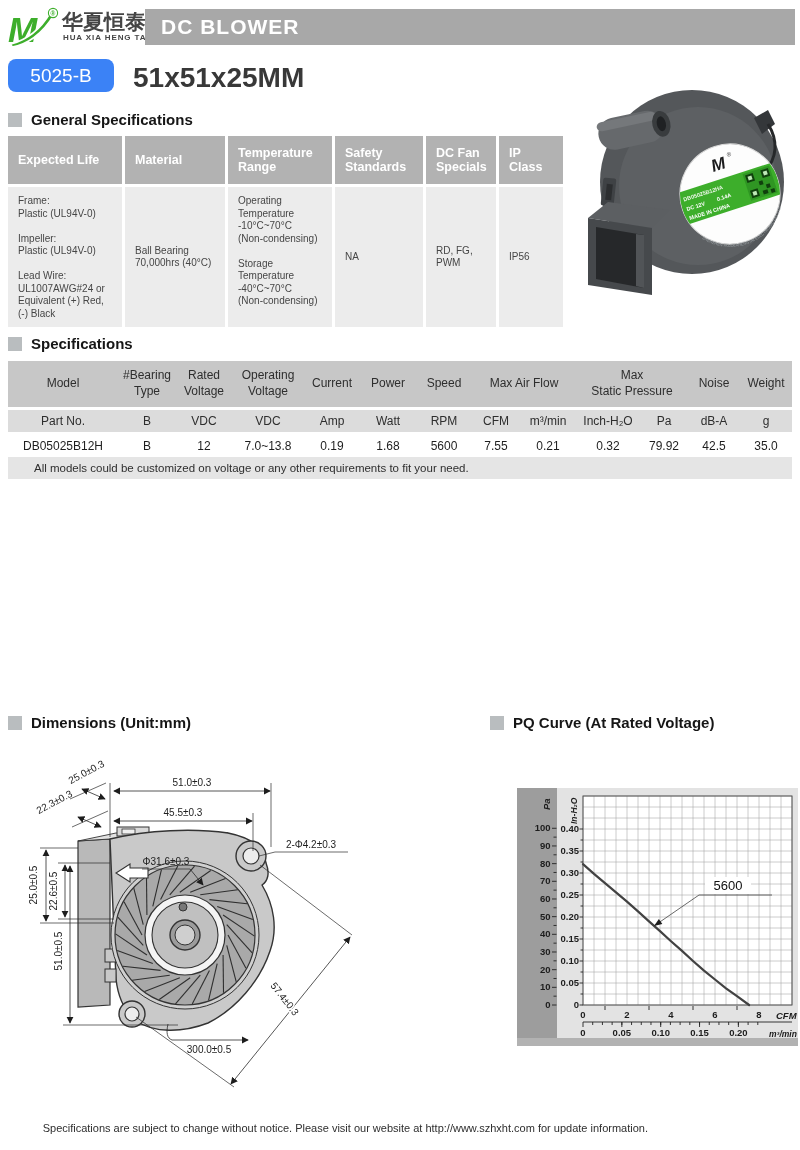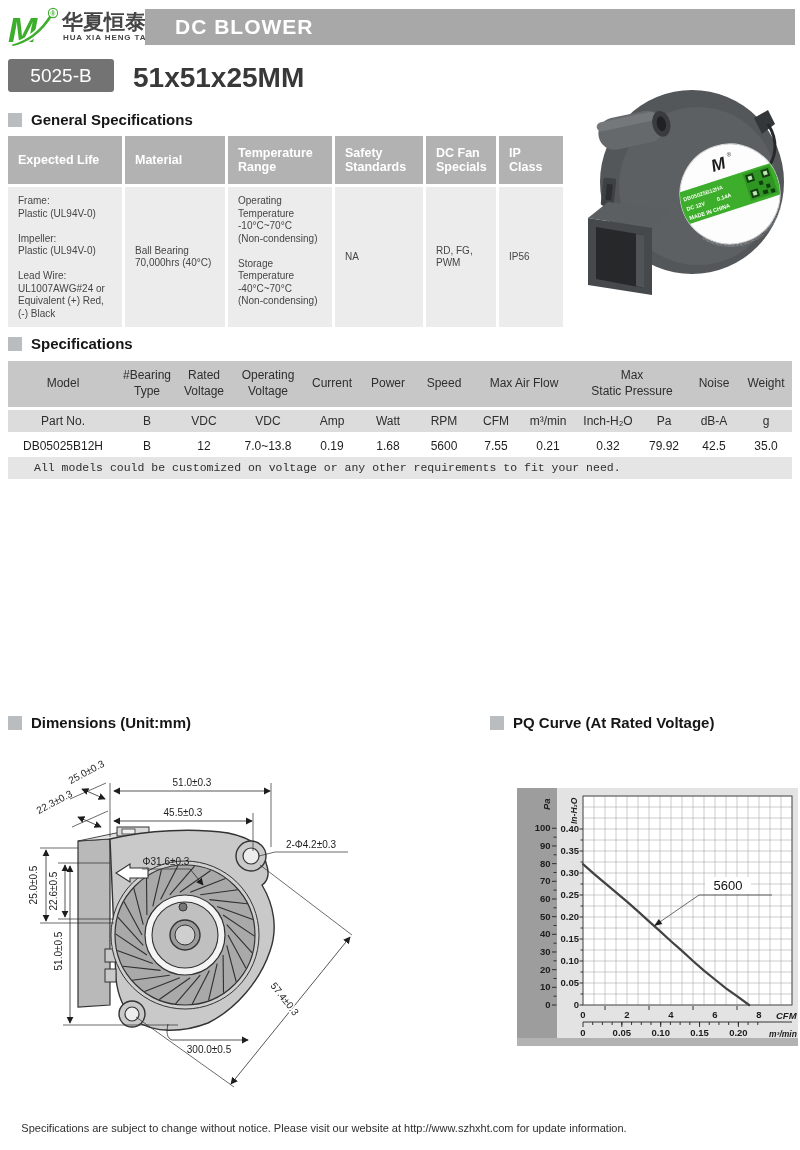--- a/index.html
+++ b/index.html
@@ -2,49 +2,49 @@
 <html><head>
 <meta charset="utf-8">
 <style>
   html,body{margin:0;padding:0;background:#fff;}
   body{width:800px;height:1150px;font-family:"Liberation Sans",sans-serif;color:#333;}
   .page{position:relative;width:800px;height:1150px;overflow:hidden;background:#fff;}
   .abs{position:absolute;}
 
   
   .titlebar{position:absolute;left:145px;top:9px;width:650px;height:36px;background:#a8a8a8;}
-  .titlebar span{display:block;padding-left:30px;line-height:36px;color:#fff;font-size:21px;font-weight:bold;letter-spacing:1px;}
+  .titlebar span{display:block;padding-left:16px;line-height:36px;color:#fff;font-size:21px;font-weight:bold;letter-spacing:1px;}
   .brand-cn{position:absolute;left:62px;top:8px;font-size:21px;font-weight:bold;color:#454545;font-family:"Liberation Sans",sans-serif;}
   .brand-en{position:absolute;left:63px;top:33px;font-size:8px;font-weight:600;letter-spacing:.9px;color:#454545;}
 
   
-  .badge{position:absolute;left:8px;top:59px;width:106px;height:33px;background:#737373;border-radius:3px;color:#fff;font-size:19px;text-align:center;line-height:33px;}
+  .badge{position:absolute;left:8px;top:59px;width:106px;height:33px;background:#3b82f6;border-radius:8px;color:#fff;font-size:19px;text-align:center;line-height:33px;}
   .size-label{position:absolute;left:133px;top:62px;font-size:28px;font-weight:600;color:#383838;}
 
   
   .sec{position:absolute;display:flex;align-items:center;gap:9px;}
   .sec .bullet{width:14px;height:14px;background:#b9bdbf;}
   .sec .st{font-size:15px;font-weight:bold;color:#161616;text-align:right;}
 
   
   .gtable{position:absolute;left:8px;top:136px;width:549px;display:grid;grid-template-columns:114px 100px 104px 88px 70px 64px;gap:3px;background:#fff;}
   .gh{background:#b2b2b2;color:#fff;font-size:12.5px;font-weight:bold;height:48px;display:flex;align-items:center;padding-left:10px;line-height:1.15;box-sizing:border-box;padding-right:6px;}
   .gc{background:#ececec;color:#464646;font-size:10px;line-height:1.25;padding:8px 8px 8px 10px;white-space:pre-line;height:140px;box-sizing:border-box;display:flex;align-items:center;}
   .gc.top{align-items:flex-start;}
 
   
   .stable{position:absolute;left:8px;top:358px;width:784px;border-collapse:separate;border-spacing:0 3px;}
   .stable th,.stable td{text-align:center;vertical-align:middle;font-weight:normal;padding:0 2px;}
   .stable .hrow th{background:#c7c7c7;height:46px;font-size:12px;color:#2e2e2e;white-space:pre-line;line-height:1.3;}
   .stable .urow td{background:#dcdcdc;height:22px;font-size:12px;color:#2e2e2e;}
   .stable .drow td{background:#fff;height:22px;font-size:12px;color:#1e1e1e;}
-  .note{position:absolute;left:8px;top:457px;width:784px;height:22px;background:#e5e5e5;font-size:11.5px;color:#2e2e2e;line-height:22px;padding-left:26px;box-sizing:border-box;font-family:Liberation Mono, monospace;}
-
-  
-  .footer{position:absolute;left:0;top:1122px;width:648px;text-align:center;font-size:11px;color:#2e2e2e;}
+  .note{position:absolute;left:8px;top:457px;width:784px;height:22px;background:#e5e5e5;font-size:11.5px;color:#2e2e2e;line-height:22px;padding-left:26px;box-sizing:border-box;}
+
+  
+  .footer{position:absolute;left:0;top:1122px;width:648px;text-align:right;font-size:11px;color:#2e2e2e;}
 
   
   svg{font-family:"Liberation Sans",sans-serif;}
   .dl{stroke:#2b2b2b;stroke-width:.8;fill:none;}
   .thin{stroke:#2b2b2b;stroke-width:.7;fill:none;}
   .dt{font-size:10px;fill:#1d1d1d;}
   .part{fill:#c9c9c9;stroke:#333;stroke-width:1.4;stroke-linejoin:round;}
   .part2{fill:#b9b9b9;stroke:#333;stroke-width:1.2;}
   .blade{stroke:#2f2f2f;stroke-width:1.1;}
   .grid{stroke:#a2a2a2;stroke-width:.55;}

